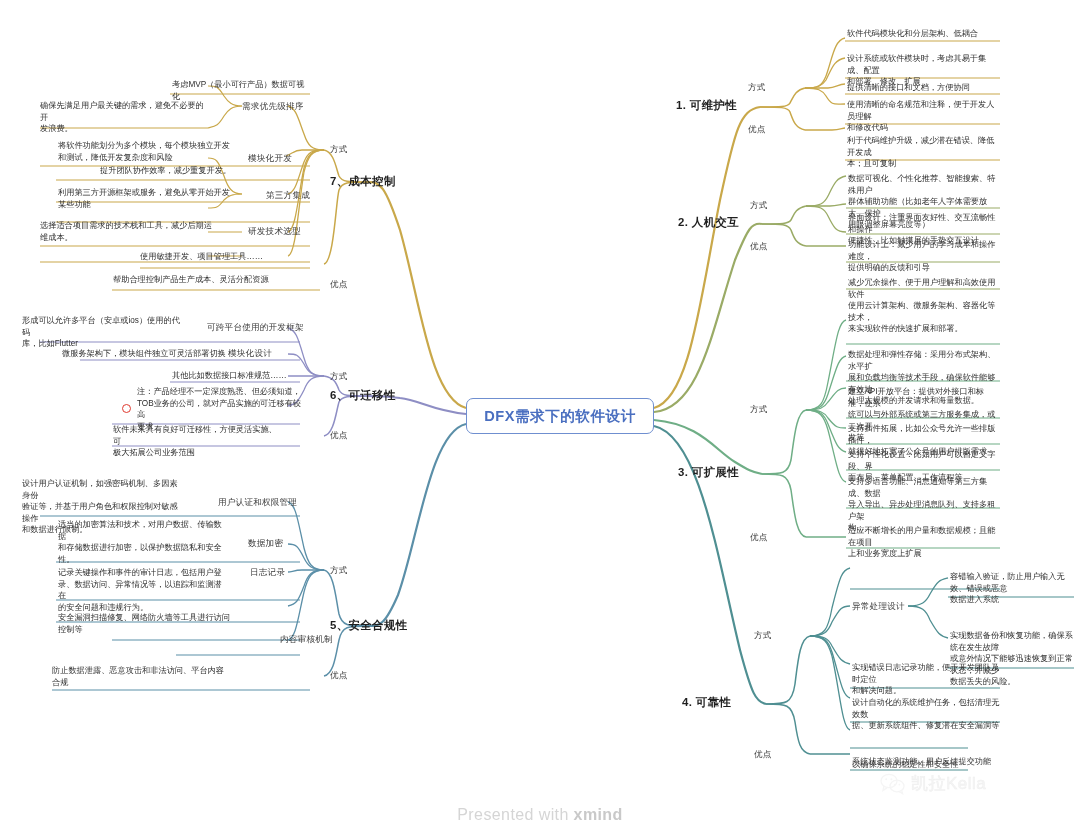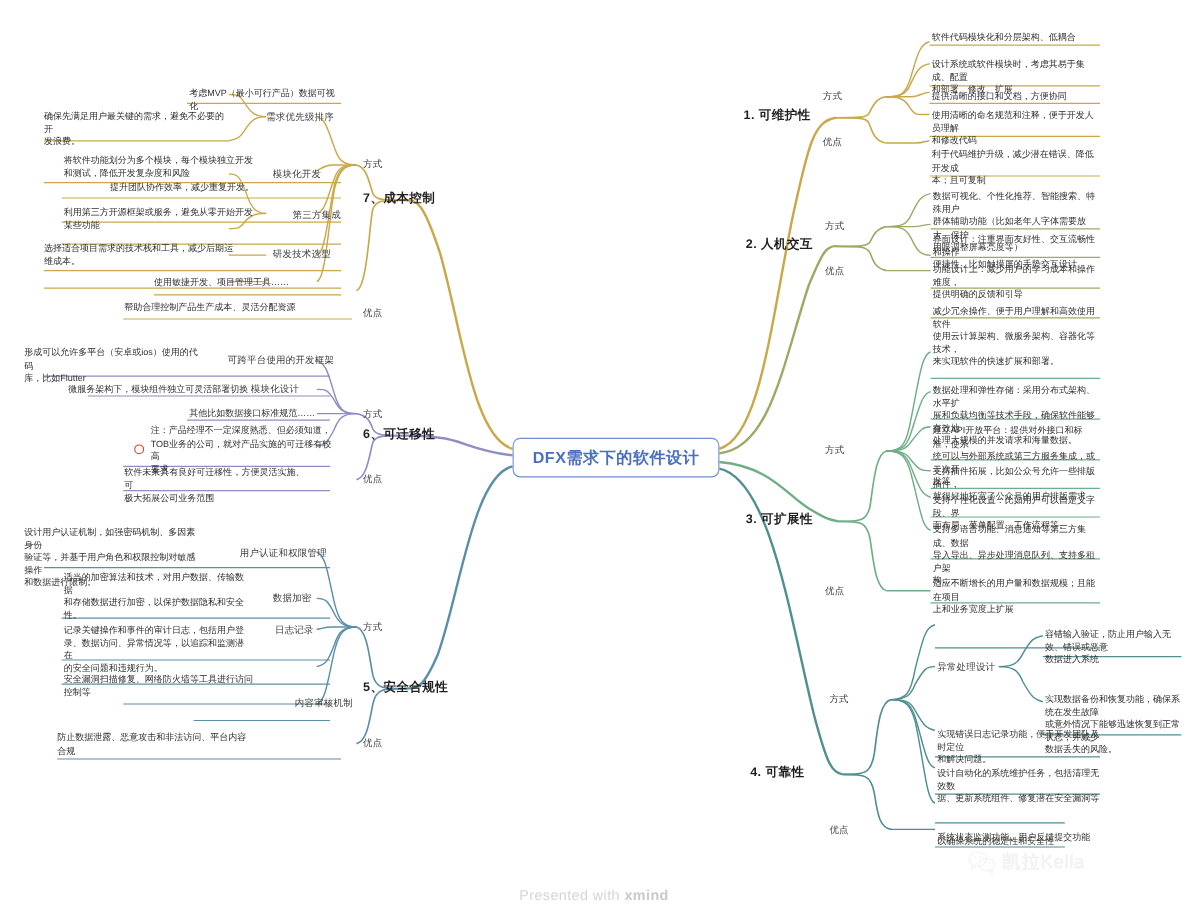--- a/index.html
+++ b/index.html
@@ -69,21 +69,21 @@
     position: absolute;
     width: 9px; height: 9px;
     border: 1.6px solid #e03a2f;
     border-radius: 50%;
   }
   #footer {
     position: absolute;
     left: 0; top: 806px;
     width: 1080px;
     text-align: center;
-    font-size: 13px;
+    font-size: 16px;
     color: #d5d5d5;
     letter-spacing: .4px;
   }
   #footer b { color: #c9c9c9; }
   #watermark {
     position: absolute;
     left: 880px; top: 772px;
     display: flex; align-items: center; gap: 5px;
     opacity: .55;
   }
@@ -355,21 +355,21 @@
 和存储数据进行加密，以保护数据隐私和安全
 性。</div>
 
   <div class="node mid" style="left:250px; top:567px;">日志记录</div>
   <div class="node leaf left" style="left:58px; top:567px; width:170px;">记录关键操作和事件的审计日志，包括用户登
 录、数据访问、异常情况等，以追踪和监测潜在
 的安全问题和违规行为。</div>
 
   <div class="node leaf left" style="left:58px; top:612px; width:178px;">安全漏洞扫描修复、网络防火墙等工具进行访问
 控制等</div>
-  <div class="node mid" style="left:232px; top:634px;padding-left:36px;">内容审核机制</div>
+  <div class="node mid" style="left:244px; top:634px;padding-left:36px;">内容审核机制</div>
 
   <div class="node leaf left" style="left:52px; top:665px; width:185px;">防止数据泄露、恶意攻击和非法访问、平台内容
 合规</div>
 
   <div id="footer"><span>Presented with </span><b>xmind</b></div>
 
   <div id="watermark">
     <svg width="26" height="22" viewBox="0 0 26 22">
       <ellipse cx="9" cy="8" rx="8" ry="6.6" fill="none" stroke="#ededed" stroke-width="1.3"></ellipse>
       <path d="M4,13 L3,17.5 L7.2,14.6" fill="none" stroke="#ededed" stroke-width="1.3"></path>

